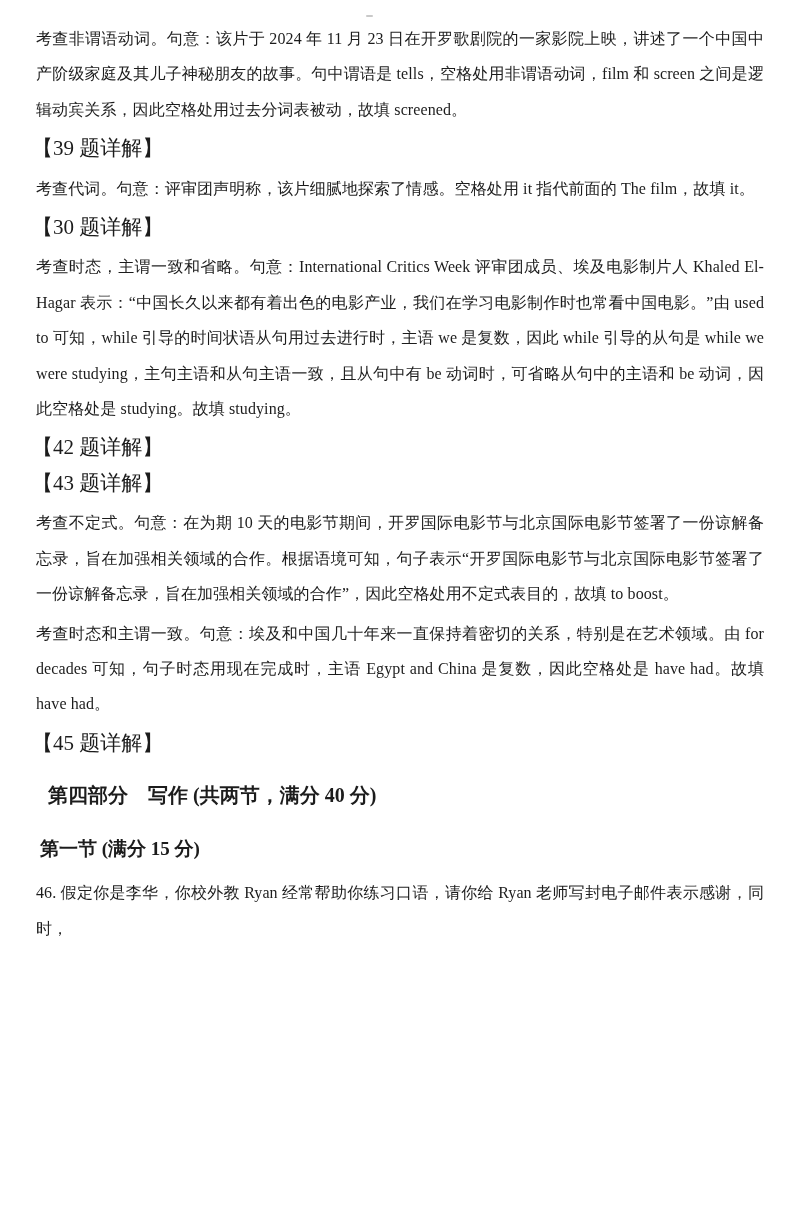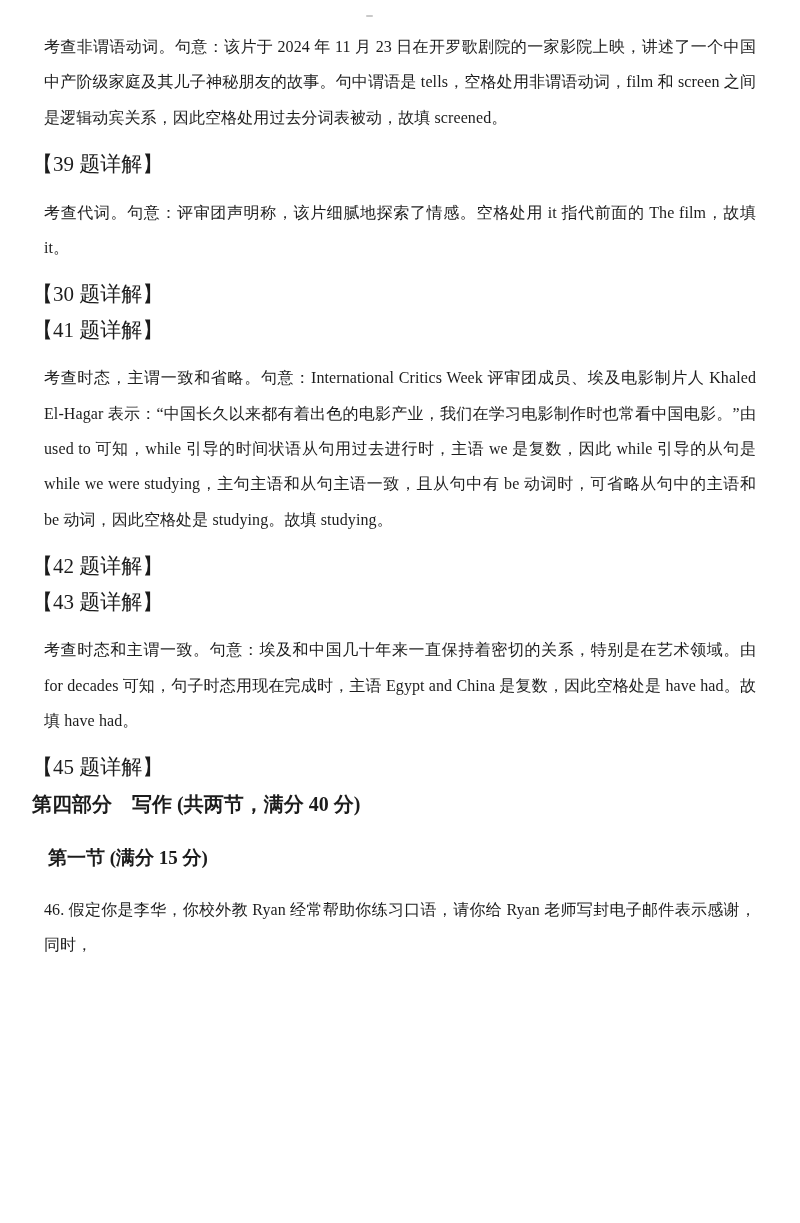--- a/index.html
+++ b/index.html
@@ -12,39 +12,39 @@
     overflow: hidden;
     font-family: "Liberation Serif", "DejaVu Serif", serif;
     color: #1c1c1c;
   }
   .content { padding: 17px 32px 0 32px; }
   .p {
     font-size: 16px;
     line-height: 35.4px;
     text-align: justify;
     text-justify: inter-character;
-    margin: 12px;
+    margin: 4px;
     letter-spacing: 0.1px;
   }
   .h {
     font-size: 21px;
     line-height: 35.4px;
     margin: 0;
   }
   .sec1 {
     font-size: 20px;
     font-weight: bold;
     line-height: 37px;
-    margin: 0;
+    margin: 16px;
   }
   .sec2 {
     font-size: 19px;
     font-weight: bold;
     line-height: 37px;
-    margin: 16px;
+    margin: 8px;
   }
   .artifact {
     position: absolute;
     left: 366px;
     top: 15px;
     width: 7px;
     height: 2px;
     background: #c9c9c9;
     border-radius: 1px;
   }
@@ -52,24 +52,24 @@
 </head>
 <body>
 
 <div class="page">
   <div class="artifact"></div>
   <div class="content">
     <p class="p">考查非谓语动词。句意：该片于 2024 年 11 月 23 日在开罗歌剧院的一家影院上映，讲述了一个中国中产阶级家庭及其儿子神秘朋友的故事。句中谓语是 tells，空格处用非谓语动词，film 和 screen 之间是逻辑动宾关系，因此空格处用过去分词表被动，故填 screened。</p>
     <p class="h">【39 题详解】</p>
     <p class="p">考查代词。句意：评审团声明称，该片细腻地探索了情感。空格处用 it 指代前面的 The film，故填 it。</p>
     <p class="h">【30 题详解】</p>
-    <p class="h">【41 题详解】</p>
     <p class="p">考查时态，主谓一致和省略。句意：International Critics Week 评审团成员、埃及电影制片人 Khaled El-Hagar 表示：“中国长久以来都有着出色的电影产业，我们在学习电影制作时也常看中国电影。”由 used to 可知，while 引导的时间状语从句用过去进行时，主语 we 是复数，因此 while 引导的从句是 while we were studying，主句主语和从句主语一致，且从句中有 be 动词时，可省略从句中的主语和 be 动词，因此空格处是 studying。故填 studying。</p>
     <p class="h">【42 题详解】</p>
     <p class="h">【43 题详解】</p>
+    <p class="p">考查不定式。句意：在为期 10 天的电影节期间，开罗国际电影节与北京国际电影节签署了一份谅解备忘录，旨在加强相关领域的合作。根据语境可知，句子表示“开罗国际电影节与北京国际电影节签署了一份谅解备忘录，旨在加强相关领域的合作”，因此空格处用不定式表目的，故填 to boost。</p>
     <p class="p">考查时态和主谓一致。句意：埃及和中国几十年来一直保持着密切的关系，特别是在艺术领域。由 for decades 可知，句子时态用现在完成时，主语 Egypt and China 是复数，因此空格处是 have had。故填 have had。</p>
     <p class="h">【45 题详解】</p>
     <p class="sec1">第四部分　写作 (共两节，满分 40 分)</p>
     <p class="sec2">第一节 (满分 15 分)</p>
     <p class="p">46. 假定你是李华，你校外教 Ryan 经常帮助你练习口语，请你给 Ryan 老师写封电子邮件表示感谢，同时，</p>
 
   </div>
 </div>
 
 </body></html>

